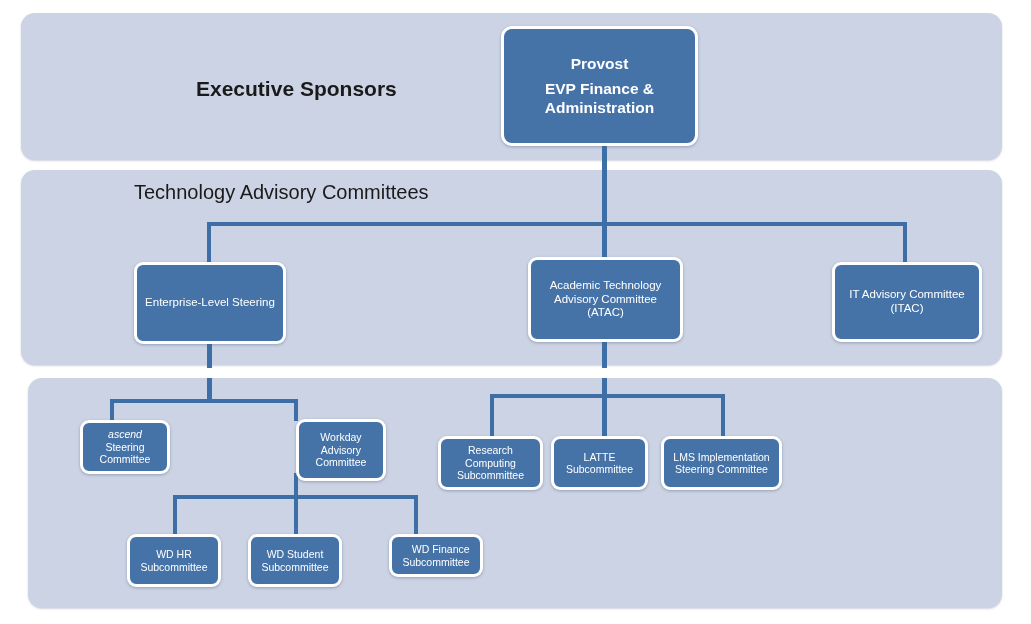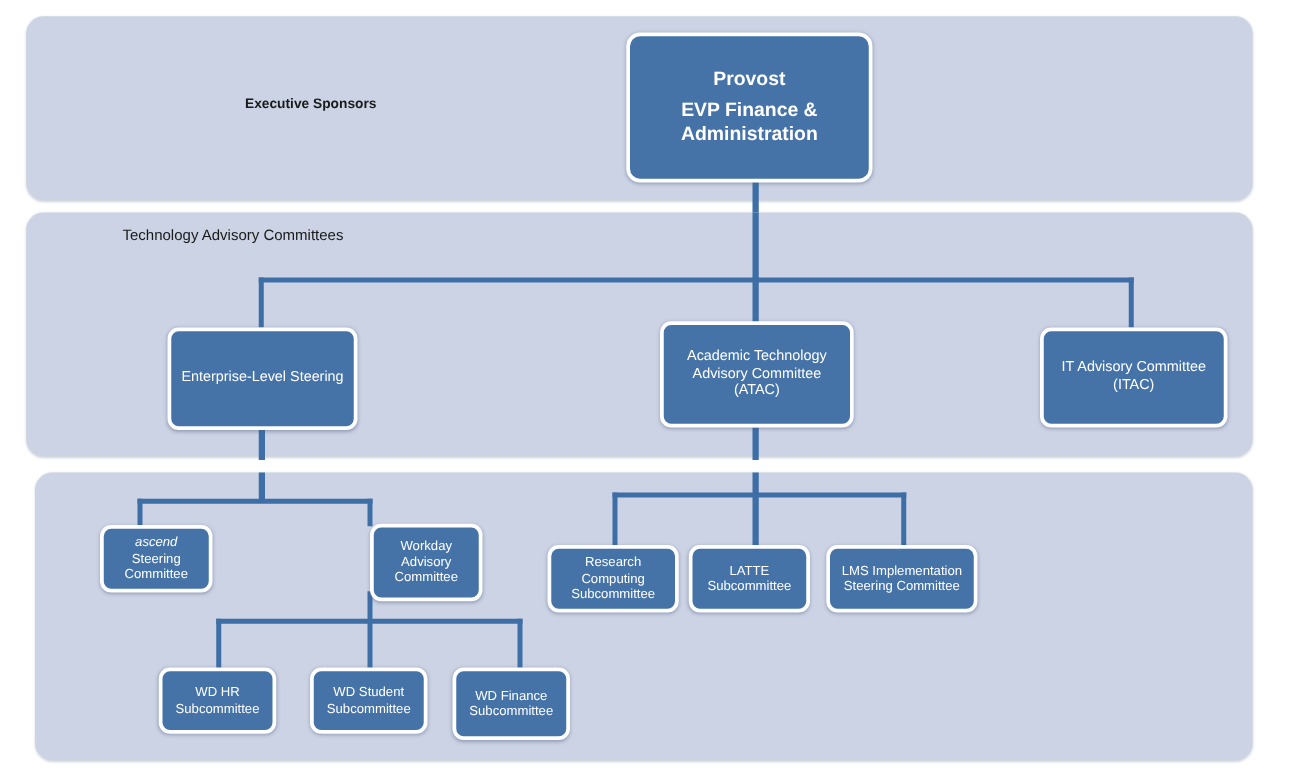--- a/index.html
+++ b/index.html
@@ -29,25 +29,26 @@
     border-radius: 14px;
     box-shadow: 0 1px 2px rgba(120,130,160,0.35);
   }
   .panel-label {
     position: absolute;
     color: #1a1a1a;
     white-space: nowrap;
   }
   .panel-label.bold {
     font-weight: bold;
-    font-size: 11px;
+    font-size: 21px;
   }
   .panel-label.plain {
     font-weight: normal;
-    font-size: 12px;
+    font-size: 20px;
+    margin-left: 36px;
   }
 
   
   .conn {
     position: absolute;
     background: #3d6ea5;
     z-index: 2;
   }
 
   
@@ -198,20 +199,20 @@
     </span>
   </div>
 
   <div class="node lvl4" style="left:248px; top:534px; width:94px; height:53px;">
     <span class="lines">
       <span class="ln">WD Student</span>
       <span class="ln">Subcommittee</span>
     </span>
   </div>
 
-  <div class="node lvl4" style="left:362px; top:534px; width:94px; height:58px;">
+  <div class="node lvl4" style="left:389px; top:534px; width:94px; height:43px;text-align:right;">
     <span class="lines">
       <span class="ln">WD Finance</span>
       <span class="ln">Subcommittee</span>
     </span>
   </div>
 
 </div>
 
 </body></html>

